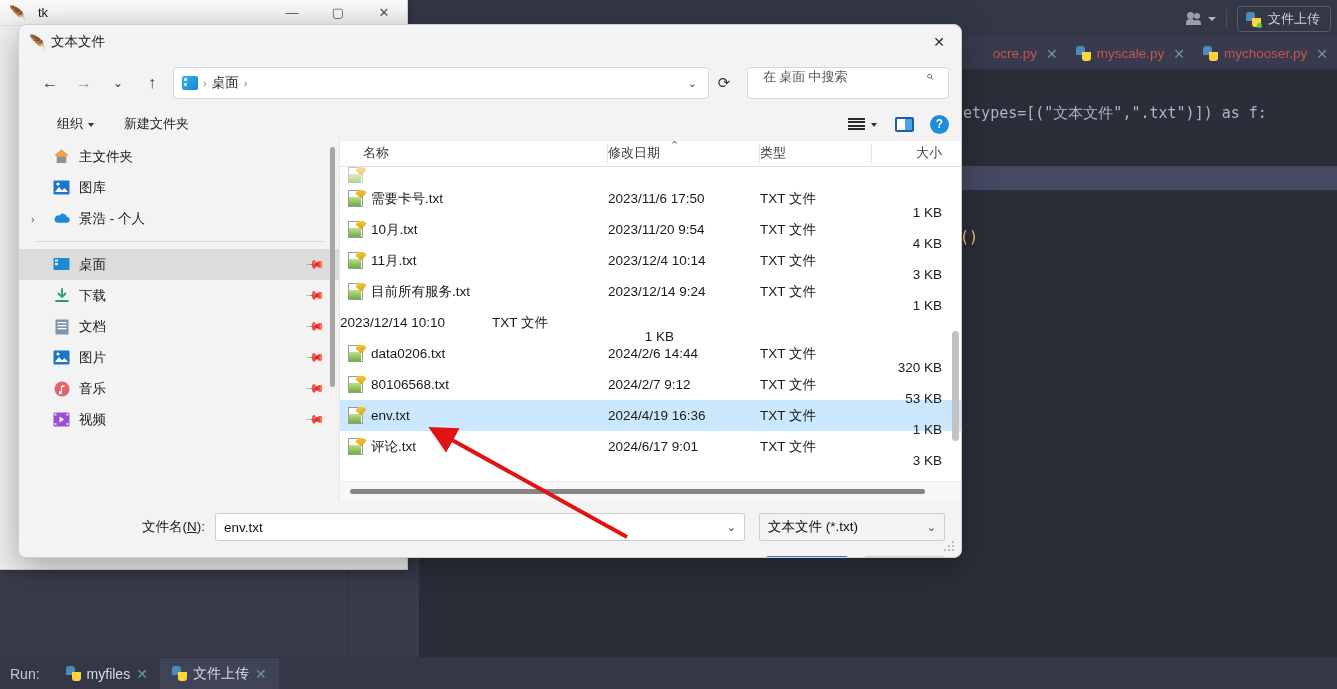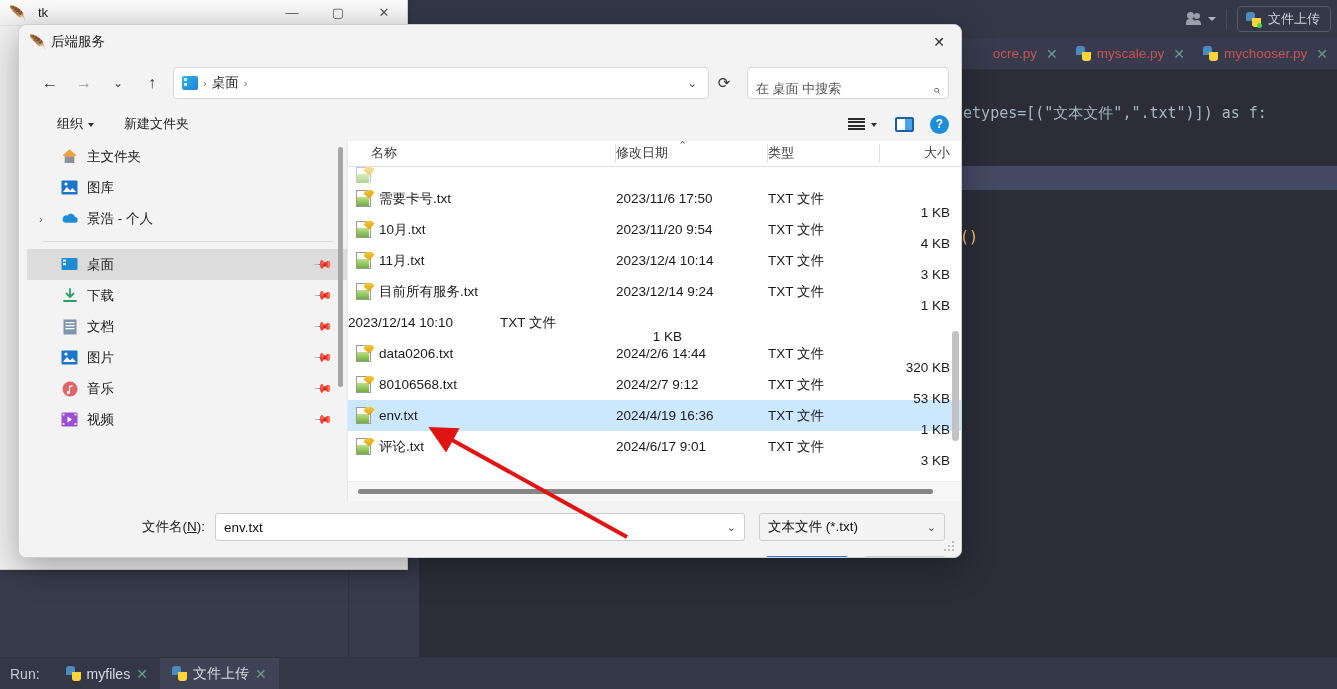--- a/index.html
+++ b/index.html
@@ -106,37 +106,37 @@
   }
   .addr-crumb { display:flex; align-items:center; gap:5px; font-size:13.5px; color:#1c1c1c;}
   .desk-ico { width:16px;height:14px;border-radius:2px;background:linear-gradient(135deg,#37b6e9,#1a7fd4); position:relative; display:inline-block;}
   .desk-ico::after{content:"";position:absolute;left:2px;top:2px;width:3px;height:3px;background:#cdeffd;box-shadow:0 5px 0 #cdeffd;}
   .crumb-sep { color:#777; font-size:11px; }
   .addr-right { margin-left:auto; display:flex; align-items:center; gap:4px; }
   .addr-chev { color:#444; font-size:11px; padding:0 5px;}
   .refresh { width:30px;height:30px;display:flex;align-items:center;justify-content:center;color:#333;font-size:15px;}
   .search {
     width:202px; height:32px; background:#fff; border:1px solid #d6d6d6; border-radius:4px;
-    display:flex; align-items:flex-end; padding:0 8px; margin-left:8px; gap:6px;
+    display:flex; align-items:flex-start; padding:0 15px; margin-left:8px; gap:6px;font-family:Liberation Serif, serif;
   }
   .search-txt { font-size:13px; color:#555; flex:1;}
   .search-ico { color:#333; font-size:13px; transform:scaleX(-1); }
 
   .dlg-cmdbar { height:34px; display:flex; align-items:center; padding:0 12px 0 30px; gap:0; font-size:13px; color:#1c1c1c;}
   .cmd-item { display:flex;align-items:center; gap:5px; padding:4px 8px; border-radius:4px;}
   .cmd-caret { width:0;height:0;border-left:3.5px solid transparent;border-right:3.5px solid transparent;border-top:4px solid #333; margin-top:2px;}
   .cmd-right { margin-left:auto; display:flex; align-items:center; gap:6px;}
   .ico-list { width:17px;height:13px;display:flex;flex-direction:column;justify-content:space-between;}
   .ico-list i { display:block; height:2px; background:#2b2b2b; }
   .ico-pane { width:19px;height:15px;border:2px solid #1c5fa8; border-radius:2px; display:flex; overflow:hidden;}
   .ico-pane i{display:block;width:50%;height:100%;background:#fff;}
   .ico-pane i+i{background:#4aa3e8;}
   .ico-help { width:19px;height:19px;border-radius:50%;background:#1e8ed8;color:#fff;font-size:12px;display:flex;align-items:center;justify-content:center;font-weight:bold;}
 
-  .dlg-main { position:absolute; left:8px; top:116px; right:0; height:360px; background:#f97316; display:flex;}
+  .dlg-main { position:absolute; left:0; top:116px; right:0; height:360px; background:#f97316; display:flex;}
   .sidebar { width:320px; background:#f3f3f3; position:relative; overflow:hidden; }
   .side-item { height:31px; display:flex; align-items:center; padding-left:34px; font-size:13.5px; color:#1a1a1a; gap:9px; position:relative;}
   .side-item.sel { background:#dcdcdc; }
   .side-chev { position:absolute; left:12px; color:#555; font-size:11px; }
   .side-ico { width:17px; height:17px; display:flex; align-items:center; justify-content:center; flex:0 0 17px;}
   .pin { position:absolute; right:16px; color:#9a9a9a; font-size:12px; transform:rotate(45deg);}
   .side-sep { height:1px; background:#dcdcdc; margin:7px 14px 7px 16px;}
   .side-scroll { position:absolute; right:4px; top:6px; width:5px; height:240px; background:#a6a6a6; border-radius:3px;}
 
   .filelist { flex:1; position:relative; background:#fff; border-left:1px solid #e6e6e6;}
@@ -288,21 +288,21 @@
       <div class="tk-btn">✕</div>
     </div>
   </div>
   <div class="tk-body"></div>
 </div>
 
 <div id="dialog">
 
   <div class="dlg-titlebar">
     <span class="dlg-feather">🪶</span>
-    <span class="dlg-title">后端服务</span>
+    <span class="dlg-title">文本文件</span>
     <div class="dlg-close">✕</div>
   </div>
 
   <div class="dlg-navbar">
     <div class="nav-ico">←</div>
     <div class="nav-ico dim">→</div>
     <div class="nav-ico" style="font-size:12px">⌄</div>
     <div class="nav-ico">↑</div>
 
     <div class="addr">

